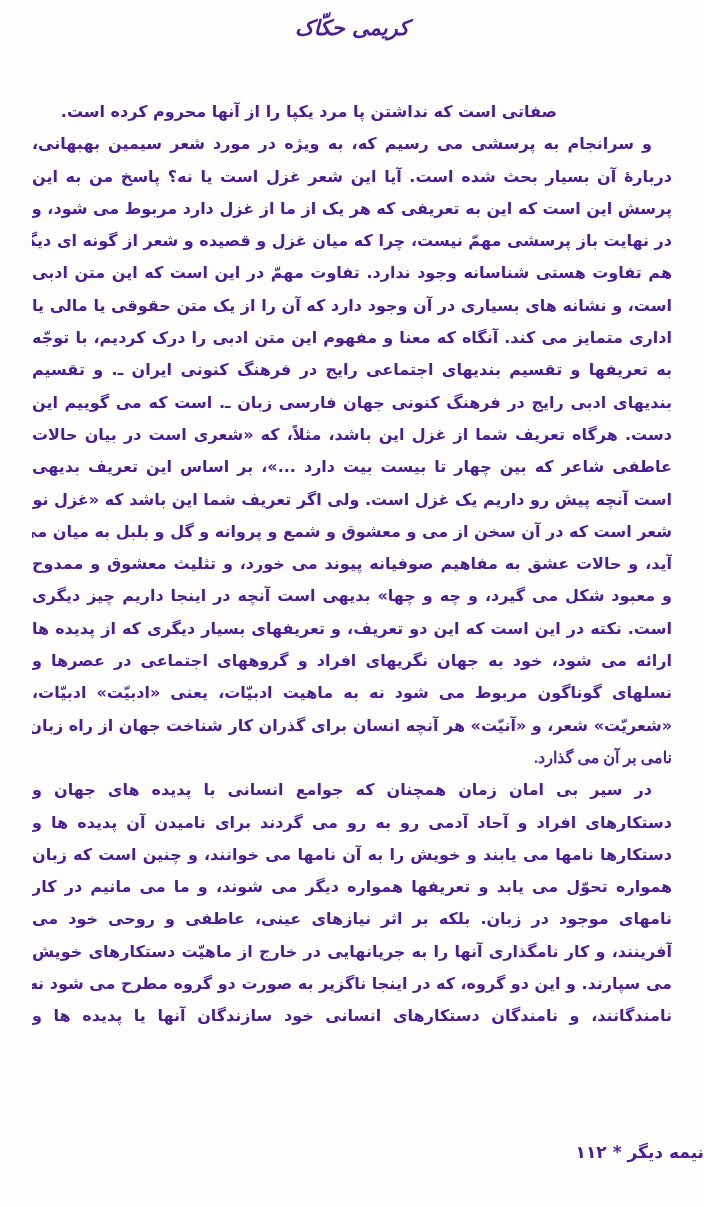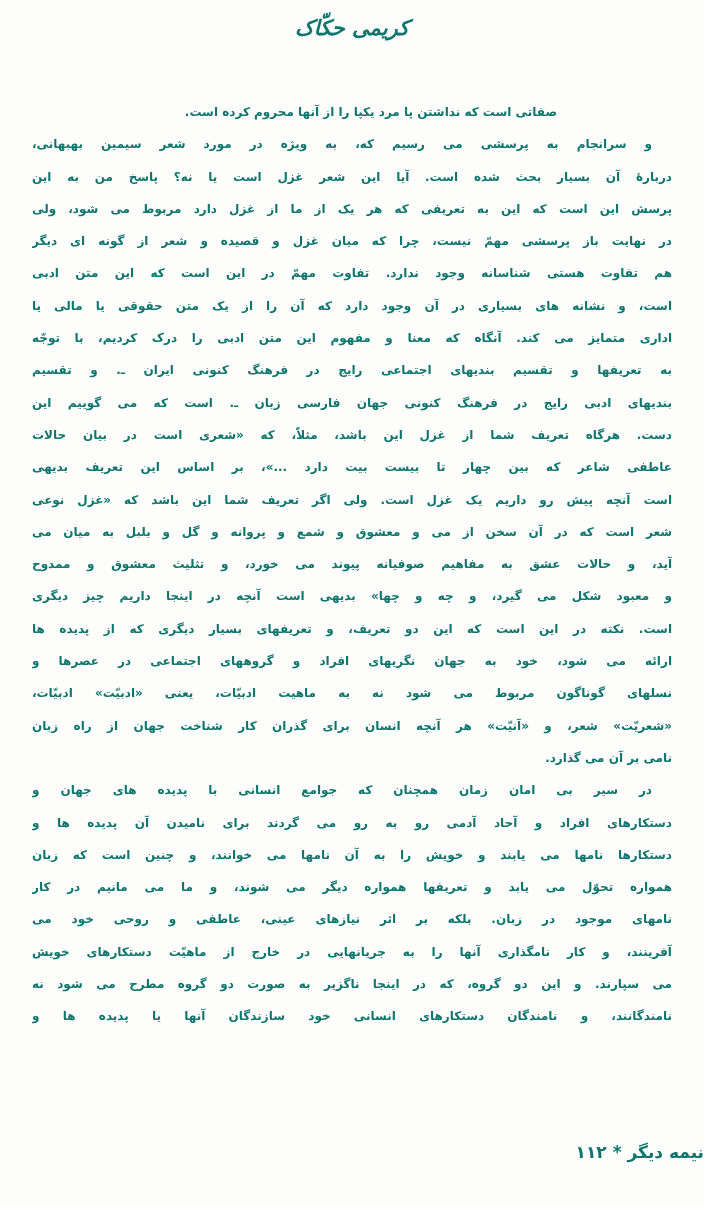--- a/index.html
+++ b/index.html
@@ -5,21 +5,21 @@
   html, body {
     margin: 0;
     padding: 0;
     background: #ffffff;
   }
   .page {
     position: relative;
     width: 704px;
     height: 1207px;
     background: #fdfdfc;
-    color: #0f766e;
+    color: #4c1d95;
     font-family: "DejaVu Sans", sans-serif;
     direction: rtl;
     overflow: hidden;
     box-sizing: border-box;
   }
   .page-header {
     position: absolute;
     top: 16px;
     left: 0;
     right: 0;
@@ -31,41 +31,42 @@
   }
   .body-text {
     position: absolute;
     top: 96px;
     right: 32px;
     left: 32px;
   }
   .line {
     height: 32.3px;
     line-height: 32.3px;
-    font-size: 12px;
+    font-size: 16px;
     font-weight: bold;
     text-align: justify;
     text-align-last: justify;
     overflow: hidden;
     white-space: nowrap;
   }
   
   .line.cont-end {
     text-align: right;
     text-align-last: right;
     padding-right: 115px;
   }
   
   .line.para-start {
     text-indent: 20px;
   }
   
   .line.para-end {
     text-align: left;
     text-align-last: right;
+    font-family: Liberation Serif, serif;
   }
   .page-footer {
     position: absolute;
     top: 1142px;
     left: 0;
     right: 0;
     text-align: right;
     font-size: 17px;
     font-weight: bold;
   }

